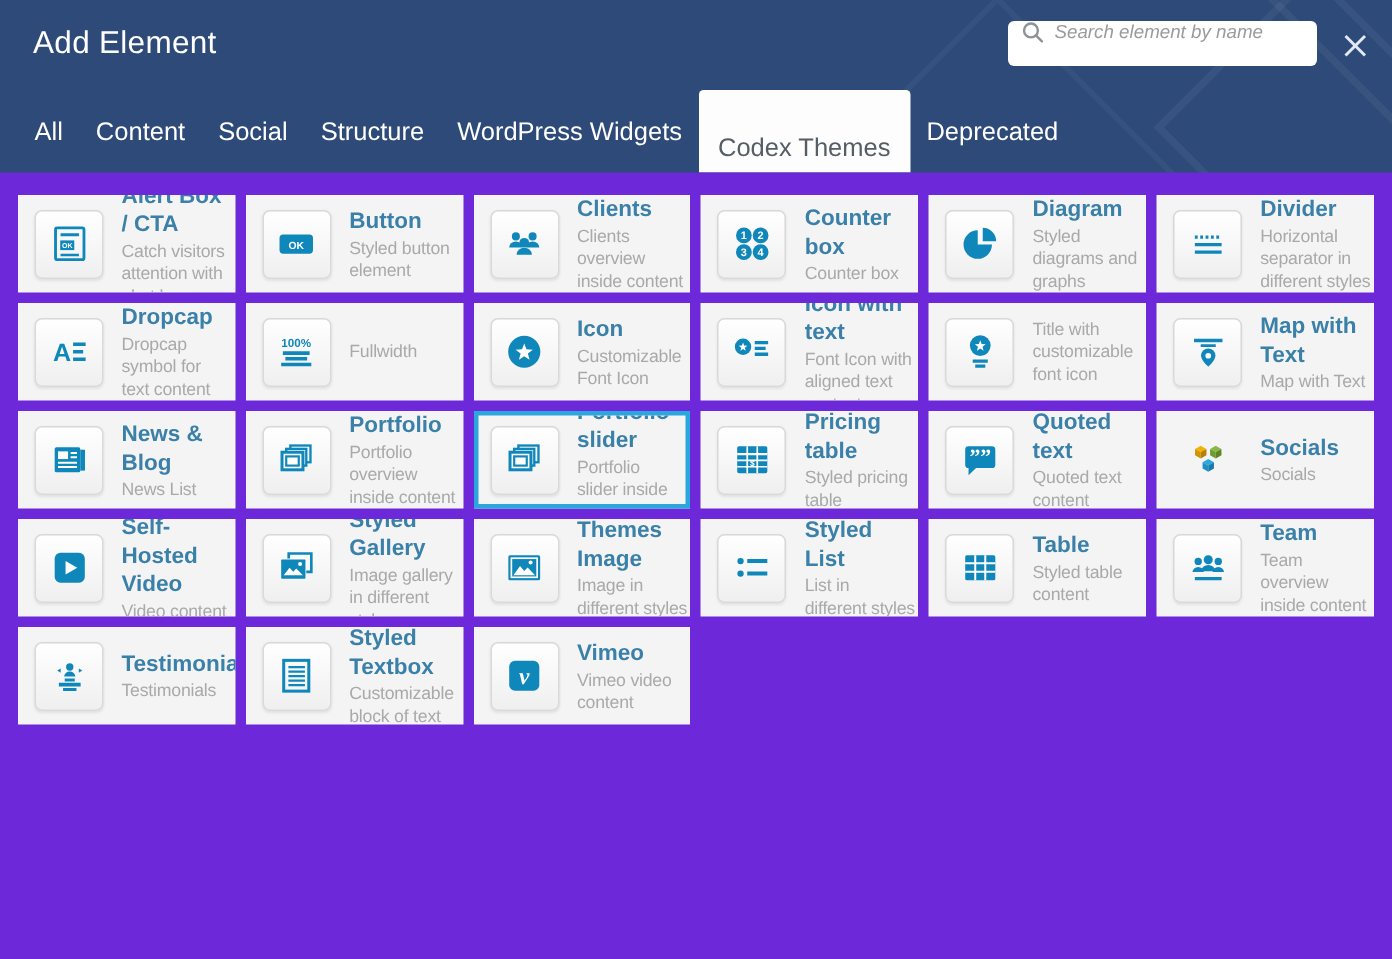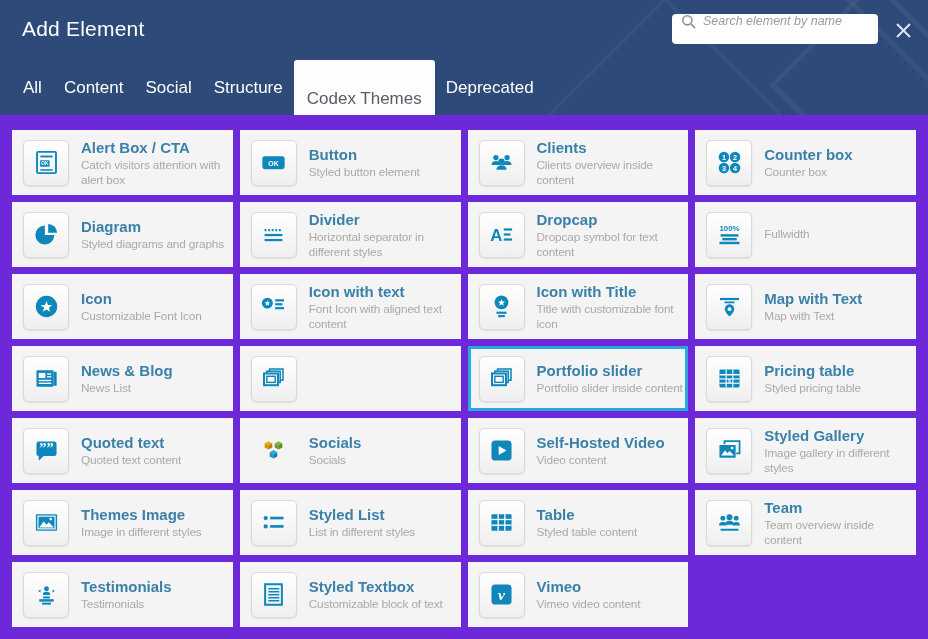--- a/index.html
+++ b/index.html
@@ -31,21 +31,21 @@
   .search input{border:none;outline:none;flex:1;min-width:0;margin-left:7px;font-size:12.5px;
     font-style:italic;color:#555;font-family:"Liberation Sans",sans-serif;background:transparent}
   .search input::placeholder{color:#9b9b9b;font-style:italic}
   .close{position:absolute;right:13px;top:19px;background:none;border:none;cursor:pointer;padding:3px;line-height:0}
   .tabs{position:absolute;bottom:0;left:12px;display:flex}
   .tab{height:55px;line-height:55px;padding:0 11px;font-size:17px;color:var(--tab-text);cursor:pointer;white-space:nowrap}
   .tab.active{background:var(--active-tab-bg);color:var(--active-tab-text);
     border-radius:3px 3px 0 0;padding:11px 13px}
 
   
-  .grid{display:grid;grid-template-columns:repeat(4,1fr);grid-template-rows:repeat(7,65px);
+  .grid{display:grid;grid-template-columns:repeat(6,1fr);grid-template-rows:repeat(7,65px);
     gap:7px;margin:15px 12px 0}
   .card{background:var(--card-bg);display:flex;align-items:center;padding:0 2px 0 11px;cursor:pointer;overflow:hidden}
   .card.highlight{border:3px solid var(--highlight);padding-left:8px}
   .icon-box{width:46px;height:46px;flex:0 0 46px;margin-right:12px;border:1px solid #d9d9d9;
     border-radius:5px;background:linear-gradient(#ffffff,#efefef);box-shadow:0 1px 2px rgba(0,0,0,.08);
     display:flex;align-items:center;justify-content:center;color:var(--icon-blue)}
   .icon-box.no-box{border:none;background:none;box-shadow:none}
   .icon-box svg{width:29px;height:29px;display:block}
   .txt{min-width:0}
   .t{font-size:15px;font-weight:bold;color:var(--card-title);line-height:19px;margin-bottom:1px}
@@ -71,20 +71,21 @@
       <svg width="17" height="17" viewBox="0 0 17 17">
         <line x1="2" y1="2" x2="15" y2="15" stroke="#e2e8f4" stroke-width="2"></line>
         <line x1="15" y1="2" x2="2" y2="15" stroke="#e2e8f4" stroke-width="2"></line>
       </svg>
     </button>
     <nav class="tabs" id="tabbar">
         <div class="tab">All</div>
         <div class="tab">Content</div>
         <div class="tab">Social</div>
         <div class="tab">Structure</div>
+        <div class="tab">WordPress Widgets</div>
         <div class="tab active">Codex Themes</div>
         <div class="tab">Deprecated</div>
       </nav>
   </div>
   <main class="grid" id="grid">
       <div class="card">
         <span class="icon-box">
           <svg viewBox="0 0 26 26">
             <rect x="4.5" y="3.5" width="17" height="19" rx="1" fill="none" stroke="currentColor" stroke-width="1.7"></rect>
             <line x1="7.5" y1="7.6" x2="18.5" y2="7.6" stroke="currentColor" stroke-width="1.7"></line>
@@ -226,21 +227,20 @@
       <div class="card">
         <span class="icon-box">
           <svg viewBox="0 0 26 26">
             <circle cx="13" cy="9.3" r="6.2" fill="currentColor"></circle>
             <path d="M13.00 6.20 L13.84 8.44 L16.23 8.55 L14.36 10.04 L15.00 12.35 L13.00 11.03 L11.00 12.35 L11.64 10.04 L9.77 8.55 L12.16 8.44 Z" fill="#fff"></path>
             <line x1="8.5" y1="18.6" x2="17.5" y2="18.6" stroke="currentColor" stroke-width="2"></line>
             <line x1="10" y1="21.6" x2="16" y2="21.6" stroke="currentColor" stroke-width="2"></line>
           </svg>
         </span>
         <div class="txt">
-          <div class="t">Icon with Title</div>
           <div class="d">Title with customizable font icon</div>
         </div>
       </div>
       <div class="card">
         <span class="icon-box">
           <svg viewBox="0 0 26 26">
             <line x1="4.5" y1="6.3" x2="21.5" y2="6.3" stroke="currentColor" stroke-width="2"></line>
             <line x1="8.5" y1="9.3" x2="17.5" y2="9.3" stroke="currentColor" stroke-width="1.6"></line>
             <path d="M13 11 a4.3 4.3 0 0 1 4.3 4.3 c0 3.1 -4.3 6.6 -4.3 6.6 s-4.3 -3.5 -4.3 -6.6 A4.3 4.3 0 0 1 13 11 z" fill="currentColor"></path>
             <circle cx="13" cy="15.4" r="1.7" fill="#fff"></circle>
@@ -270,20 +270,24 @@
       </div>
       <div class="card">
         <span class="icon-box">
           <svg viewBox="0 0 26 26">
             <rect x="9.5" y="4.5" width="12" height="10" fill="none" stroke="currentColor" stroke-width="1.4"></rect>
             <rect x="7" y="6.5" width="12" height="10" fill="#fff" stroke="currentColor" stroke-width="1.4"></rect>
             <rect x="4.5" y="8.5" width="12.5" height="10.5" fill="#fff" stroke="currentColor" stroke-width="1.8"></rect>
             <rect x="7" y="11" width="7.5" height="5.5" fill="none" stroke="currentColor" stroke-width="1.3"></rect>
           </svg>
         </span>
+        <div class="txt">
+          <div class="t">Portfolio</div>
+          <div class="d">Portfolio overview inside content</div>
+        </div>
       </div>
       <div class="card highlight">
         <span class="icon-box">
           <svg viewBox="0 0 26 26">
             <rect x="9.5" y="4.5" width="12" height="10" fill="none" stroke="currentColor" stroke-width="1.4"></rect>
             <rect x="7" y="6.5" width="12" height="10" fill="#fff" stroke="currentColor" stroke-width="1.4"></rect>
             <rect x="4.5" y="8.5" width="12.5" height="10.5" fill="#fff" stroke="currentColor" stroke-width="1.8"></rect>
             <rect x="7" y="11" width="7.5" height="5.5" fill="none" stroke="currentColor" stroke-width="1.3"></rect>
           </svg>
         </span>

